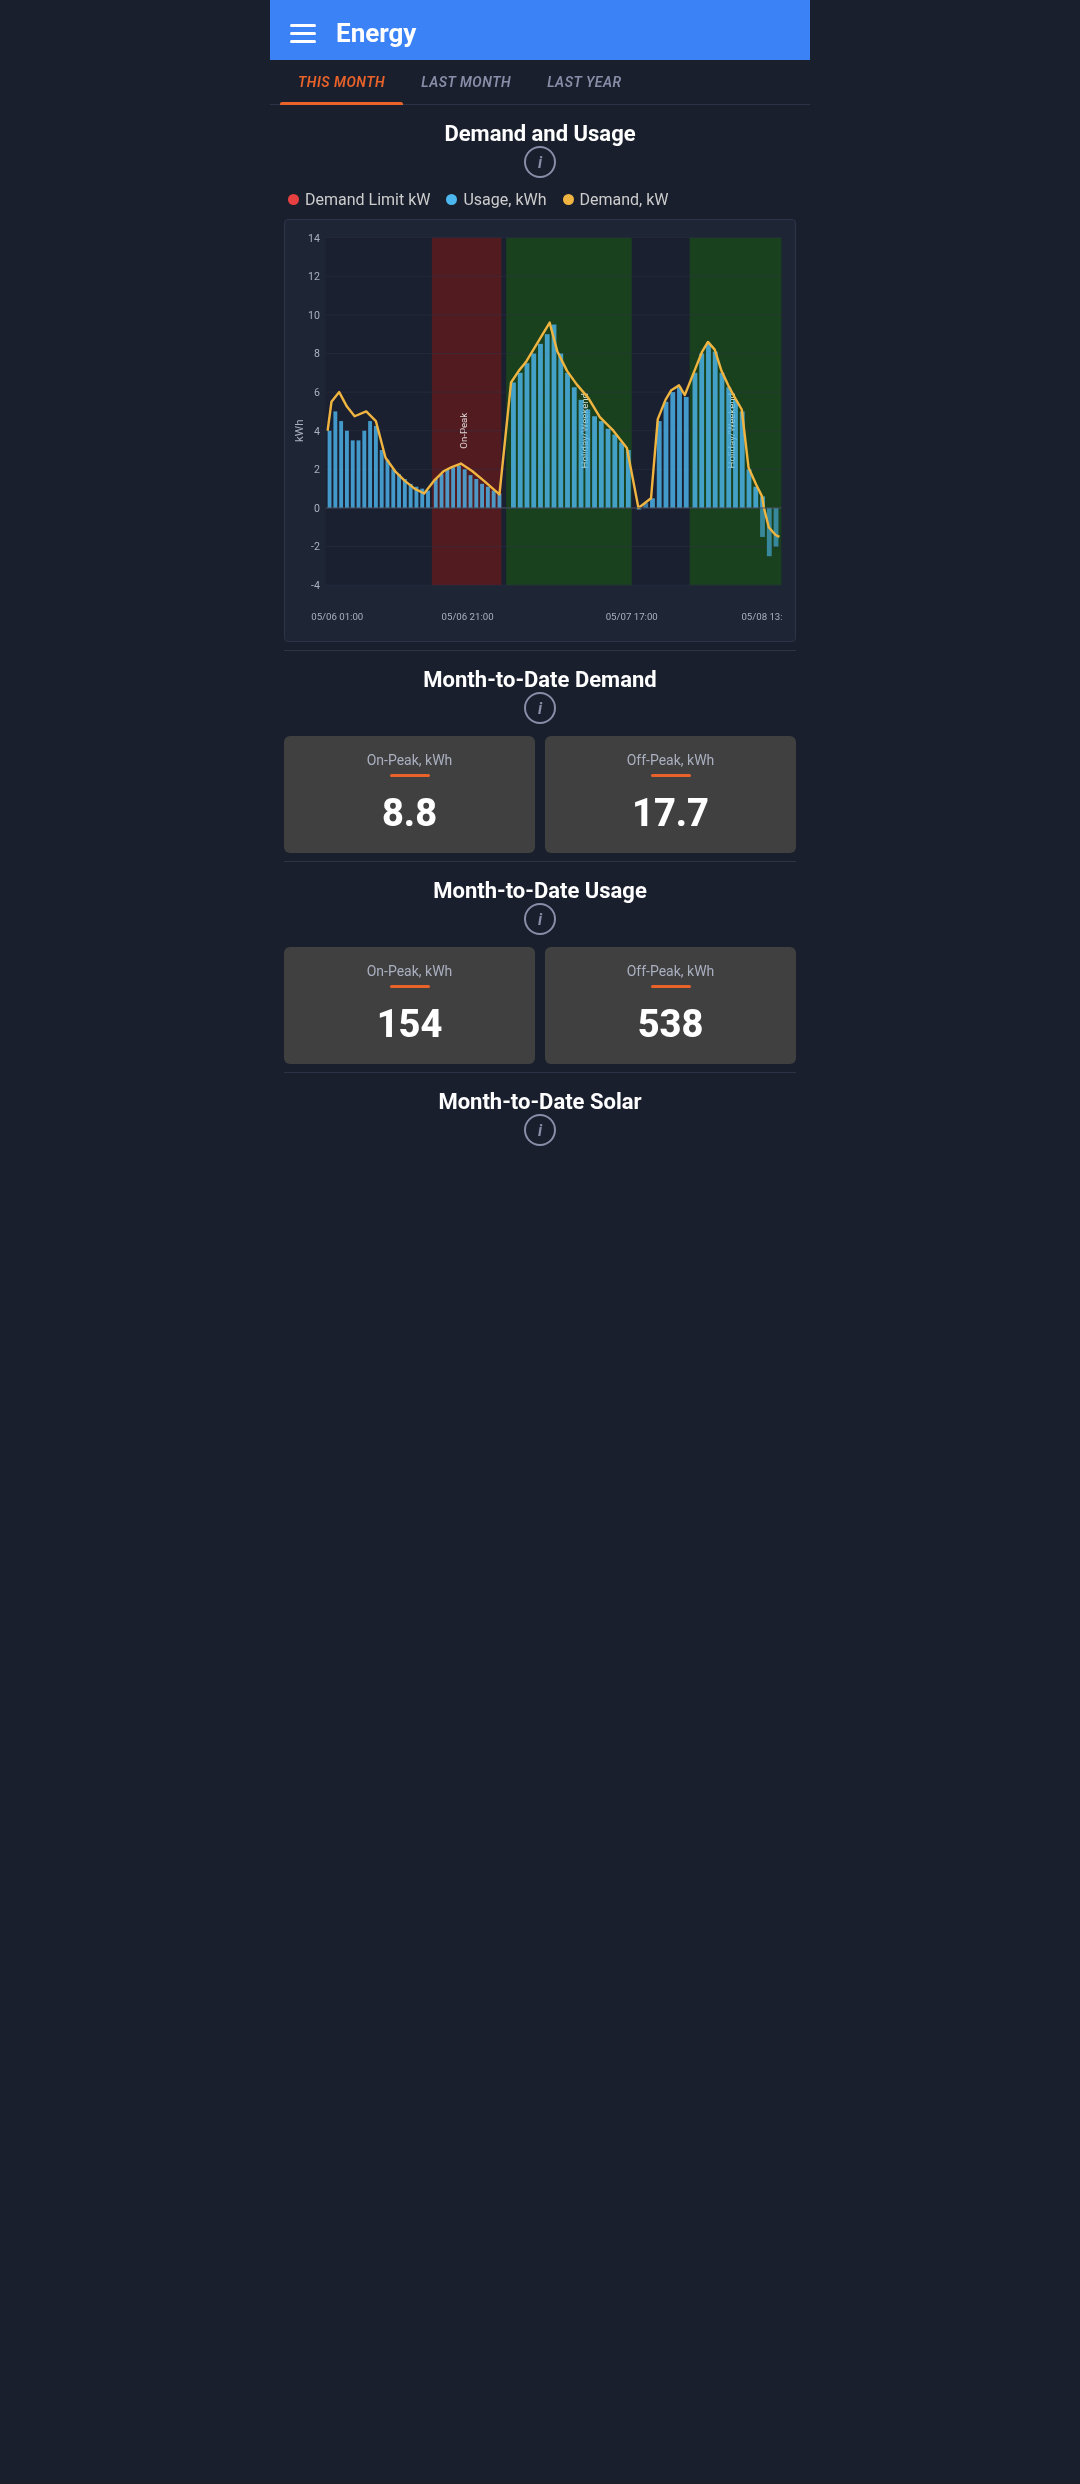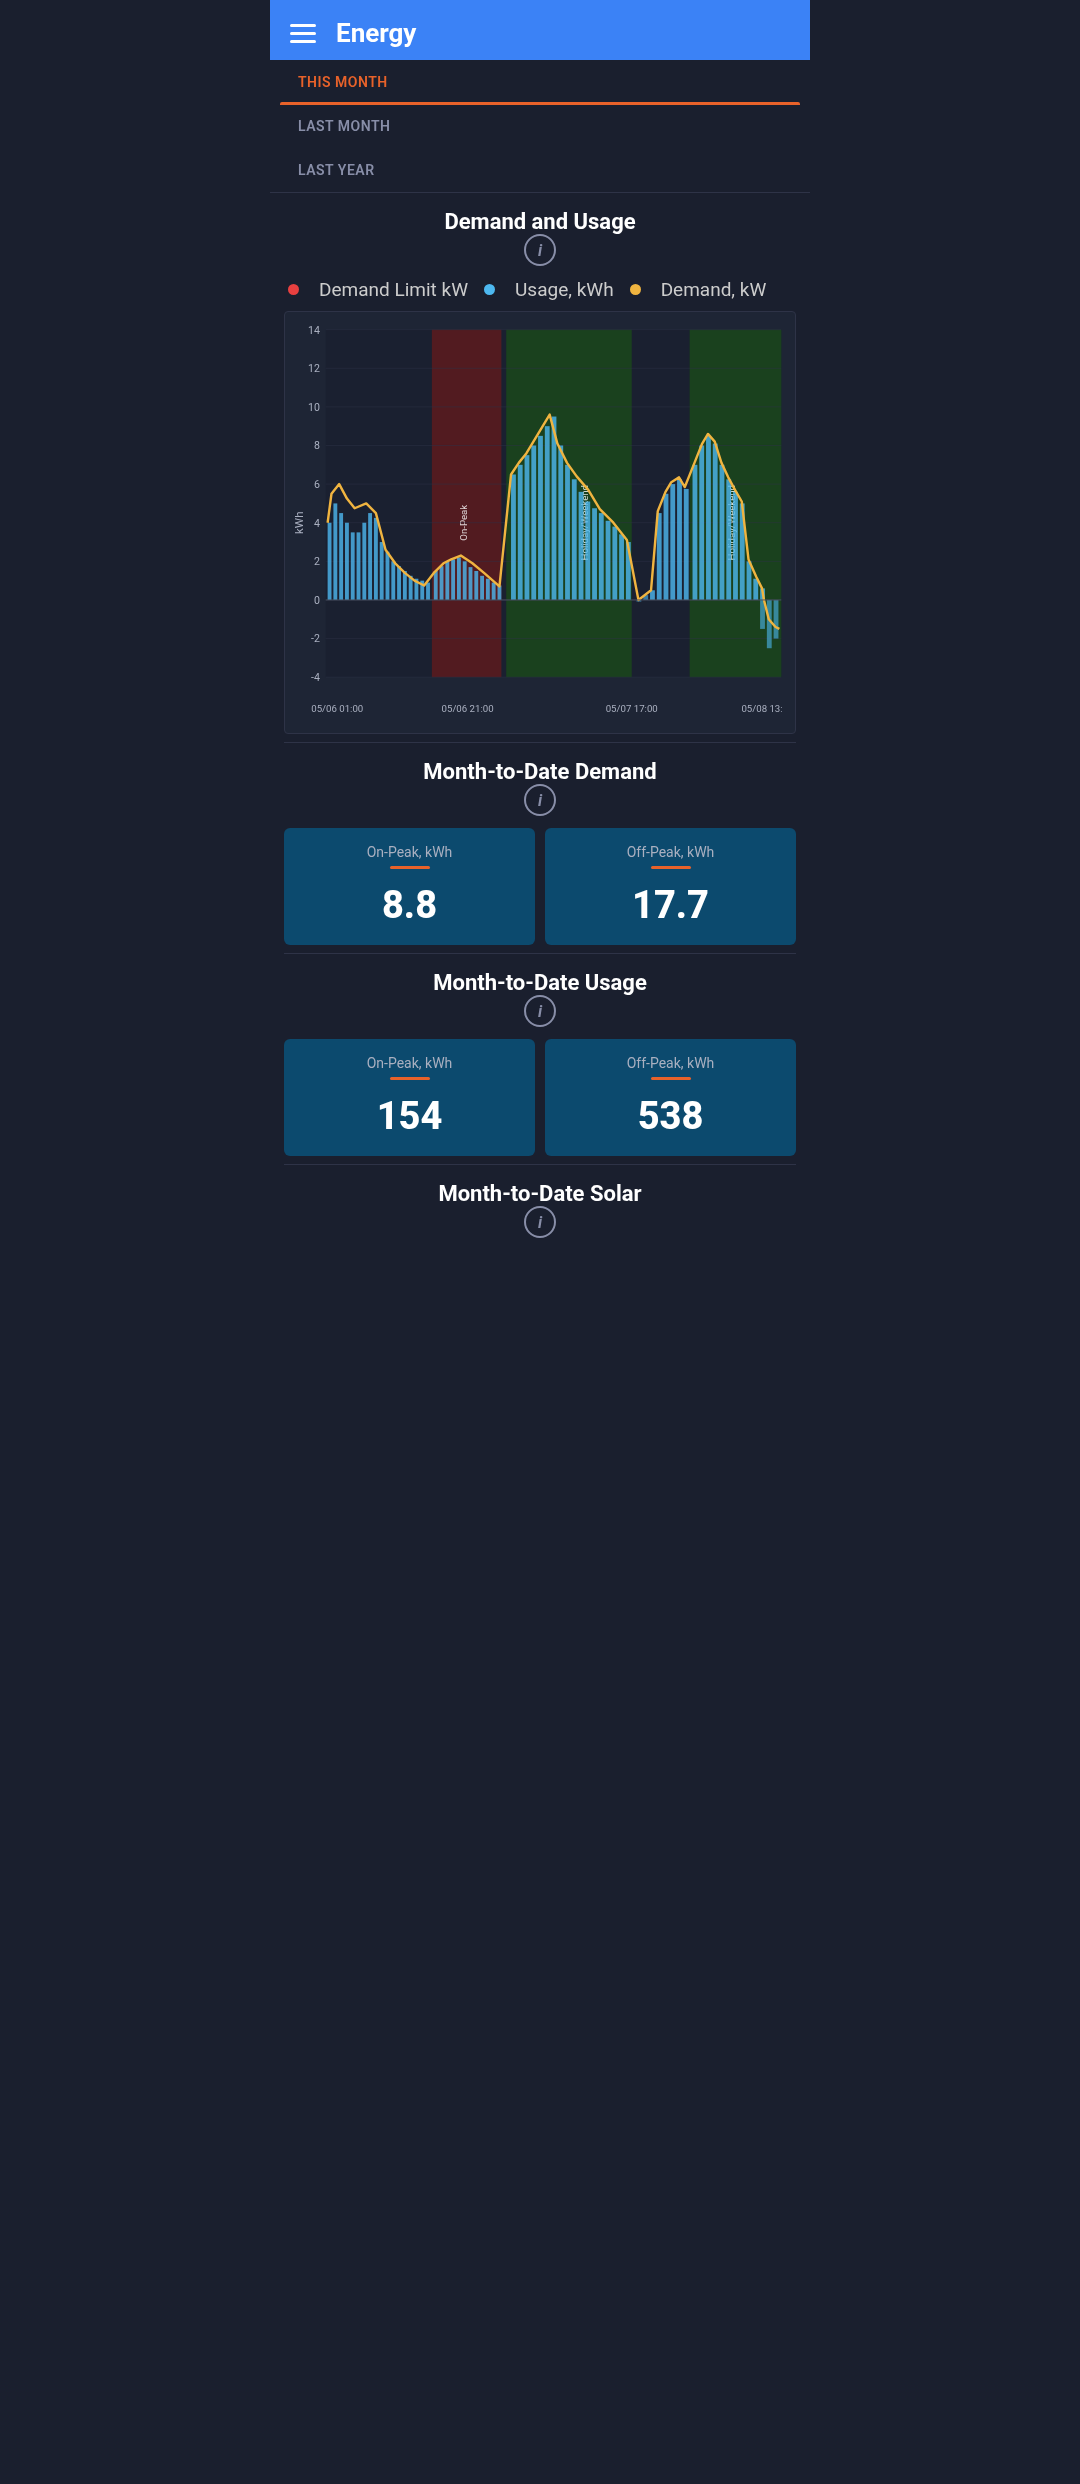--- a/index.html
+++ b/index.html
@@ -37,24 +37,25 @@
     }
     .header-title {
       font-size: 26px;
       font-weight: 700;
       color: #ffffff;
     }
 
     
     .tabs {
       display: flex;
-      flex-direction: column;
+      flex-direction: row;
       border-bottom: 1px solid #2e3347;
       padding: 0 10px;
       background: #1a1f2e;
+      font-style: italic;
     }
     .tab {
       padding: 14px 18px;
       font-size: 14px;
       font-weight: 600;
       color: #888ea8;
       cursor: pointer;
       position: relative;
       letter-spacing: 0.5px;
     }
@@ -109,22 +110,22 @@
       display: flex;
       flex-direction: row;
       gap: 16px;
       margin-bottom: 10px;
       flex-wrap: wrap;
       padding: 0 4px;
     }
     .legend-item {
       display: flex;
       align-items: center;
-      gap: 20px;
-      font-size: 19px;
+      gap: 6px;
+      font-size: 16px;
       color: #cccccc;
     }
     .legend-dot {
       width: 11px;
       height: 11px;
       border-radius: 50%;
       flex-shrink: 0;
     }
 
     
@@ -145,21 +146,21 @@
     .metrics-section {
       padding: 16px 14px 8px 14px;
     }
     .metric-cards {
       display: flex;
       gap: 10px;
       margin-top: 10px;
     }
     .metric-card {
       flex: 1;
-      background: #0c4a6e;
+      background: #404040;
       border-radius: 6px;
       padding: 16px 14px 18px 14px;
       display: flex;
       flex-direction: column;
       align-items: center;
     }
     .metric-label {
       font-size: 14px;
       color: #aab0c0;
       margin-bottom: 6px;

